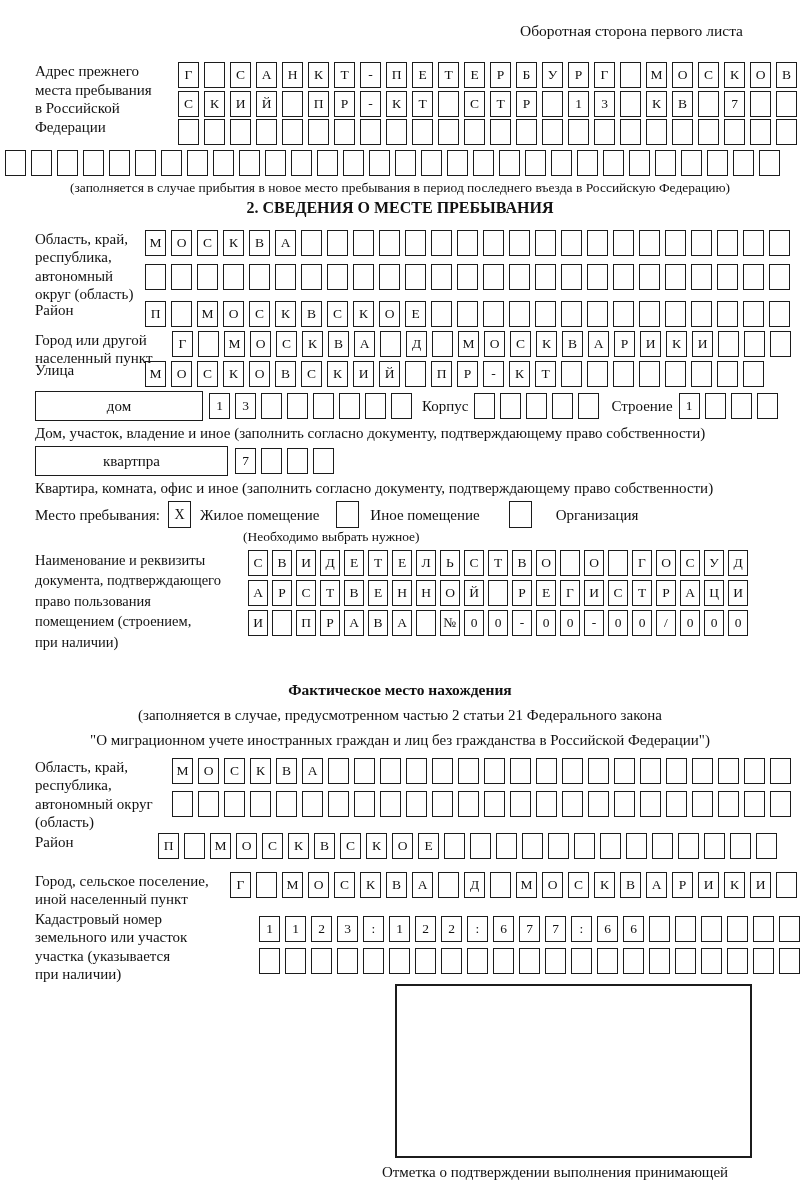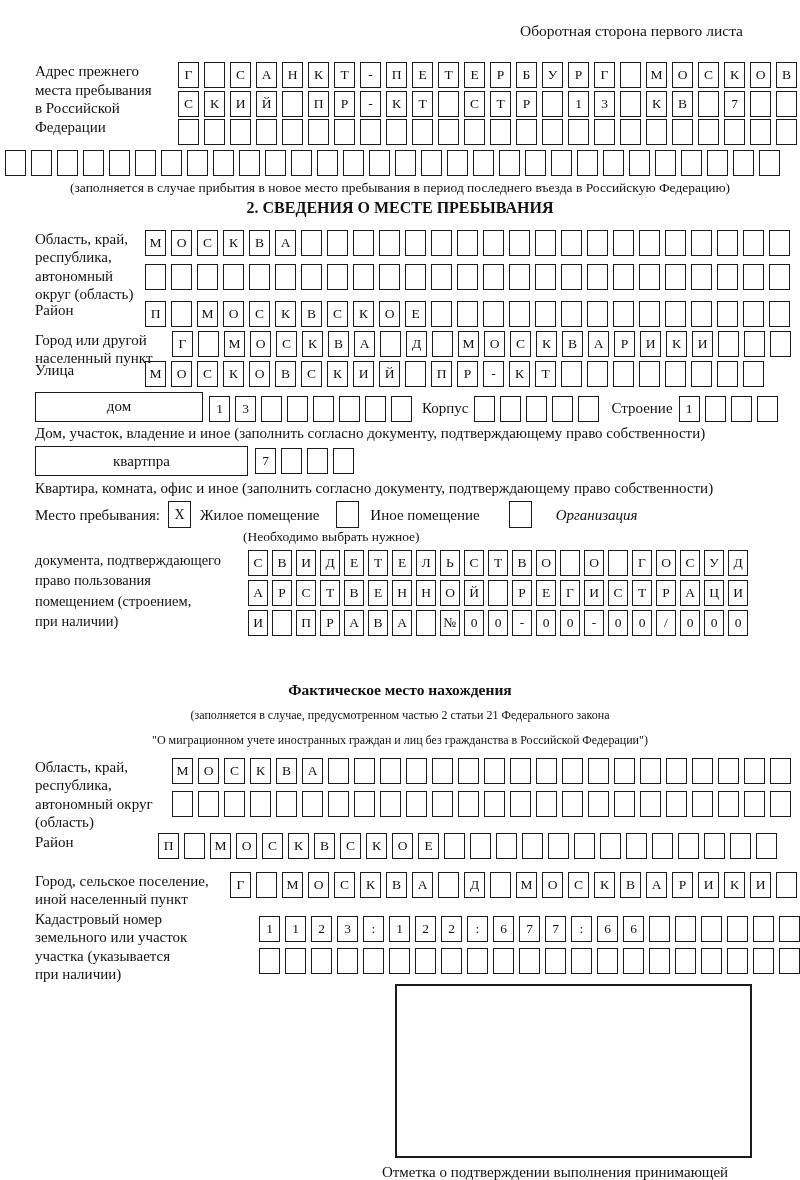--- a/index.html
+++ b/index.html
@@ -45,21 +45,21 @@
   .gap8 { height: 8px; }
   .gap7 { height: 7px; }
   .gap6 { height: 6px; }
   .r-line30 { height: 30px; }
   .r-housenote { font-size: 15px; padding-left: 30px; height: 16px; margin-top: 3px; }
   .r-stay { height: 26px; margin-top: 6px; }
   .r-stayhint { padding-left: 238px; font-size: 13.5px; height: 17px; margin-top: 1px; }
   .r-doc { height: 118px; }
   .doc-gap { height: 4px; }
   .r-facttitle { font-weight: bold; font-size: 15.5px; text-align: center; margin-top: 13px; margin-bottom: 6px; }
-  .factnote { text-align: center; font-size: 12px; line-height: 17px; margin-top: 8px; }
+  .factnote { text-align: center; font-size: 15px; line-height: 17px; margin-top: 8px; }
   .r-regionfact { height: 73px; margin-top: 9px; }
   .r-cad { margin-top: 14px; height: 62px; gap: 29px; }
 </style>
 </head>
 <body>
 
 <div class="backtitle">Оборотная сторона первого листа</div>
 
 <div class="form-row r-prev mt22">
   <div class="lbl" style="width:173px;">
@@ -338,21 +338,21 @@
       <div class="cell"></div>
       <div class="cell"></div>
       <div class="cell"></div>
       <div class="cell"></div>
       <div class="cell"></div>
       <div class="cell"></div>
       <div class="cell"></div>
     </div>
 </div>
 
-<div class="form-row" style="height:31px; padding-left:30px; align-items:flex-end;">
+<div class="form-row" style="height:31px; padding-left:30px; align-items:center;">
   <div class="bigfield" style="width:168px; margin-right:6px;">дом</div>
   <div class="cells">
       <div class="cell">1</div>
       <div class="cell">3</div>
       <div class="cell"></div>
       <div class="cell"></div>
       <div class="cell"></div>
       <div class="cell"></div>
       <div class="cell"></div>
       <div class="cell"></div>
@@ -369,43 +369,44 @@
   <div class="cells">
       <div class="cell">1</div>
       <div class="cell"></div>
       <div class="cell"></div>
       <div class="cell"></div>
     </div>
 </div>
 <div class="r-housenote">Дом, участок, владение и иное (заполнить согласно документу, подтверждающему право собственности)</div>
 
 <div class="form-row" style="height:31px; padding-left:30px; margin-top:5px; align-items:center;">
-  <div class="bigfield" style="width:213px; margin-right:7px;">квартпра</div>
+  <div class="bigfield" style="width:193px; margin-right:7px;">квартпра</div>
   <div class="cells">
       <div class="cell">7</div>
       <div class="cell"></div>
       <div class="cell"></div>
       <div class="cell"></div>
     </div>
 </div>
 <div class="r-housenote">Квартира, комната, офис и иное (заполнить согласно документу, подтверждающему право собственности)</div>
 
 <div class="form-row r-stay" style="align-items:center;">
   <div class="lbl" style="line-height:26px;">Место пребывания:</div>
   <div class="chk" style="margin-left:8px;">X</div>
   <div class="inline-lbl" style="margin-left:9px;">Жилое помещение</div>
   <div class="chk" style="margin-left:17px;"></div>
   <div class="inline-lbl" style="margin-left:11px;">Иное помещение</div>
   <div class="chk" style="margin-left:29px;"></div>
-  <div class="inline-lbl" style="margin-left:24px;font-style:italic;">Организация</div>
+  <div class="inline-lbl" style="margin-left:24px;">Организация</div>
 </div>
 <div class="r-stayhint">(Необходимо выбрать нужное)</div>
 
 <div class="form-row r-doc" style="margin-top:4px;">
   <div class="lbl" style="width:243px; line-height:20.5px; font-size:14.5px;">
+      <div>Наименование и реквизиты</div>
       <div>документа, подтверждающего</div>
       <div>право пользования</div>
       <div>помещением (строением,</div>
       <div>при наличии)</div>
     </div>
   <div class="cellcol">
     <div class="cells cells-sm">
         <div class="cell">С</div>
         <div class="cell">В</div>
         <div class="cell">И</div>

